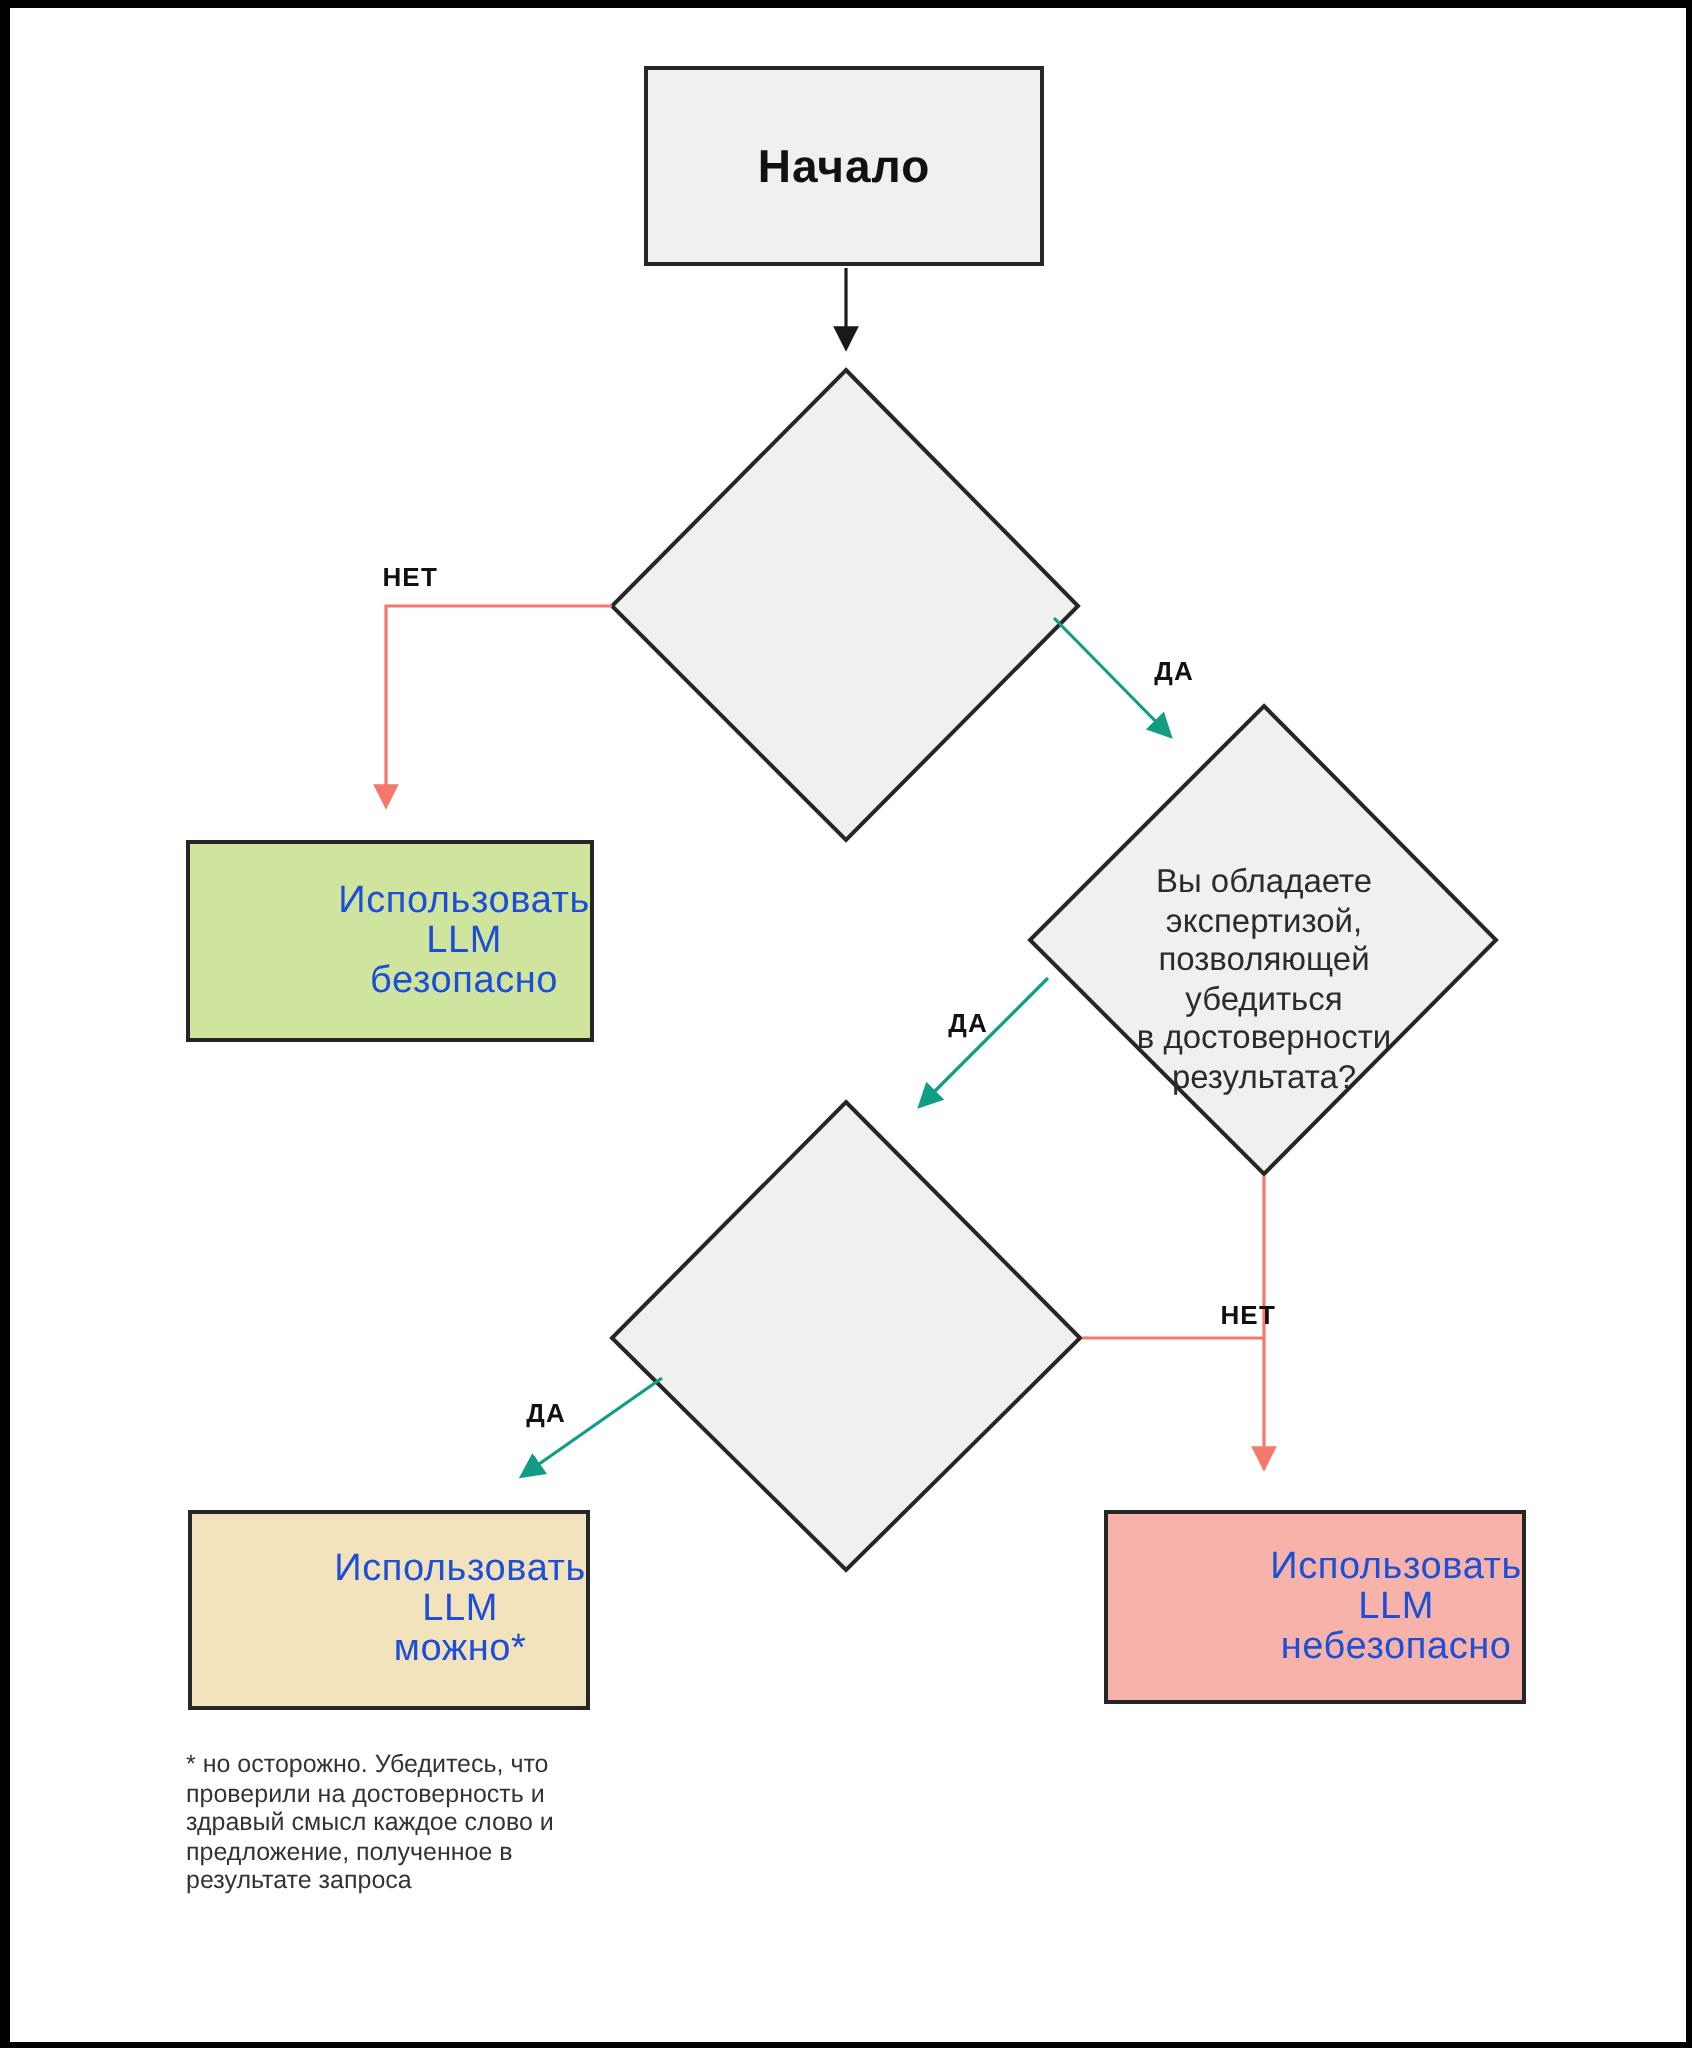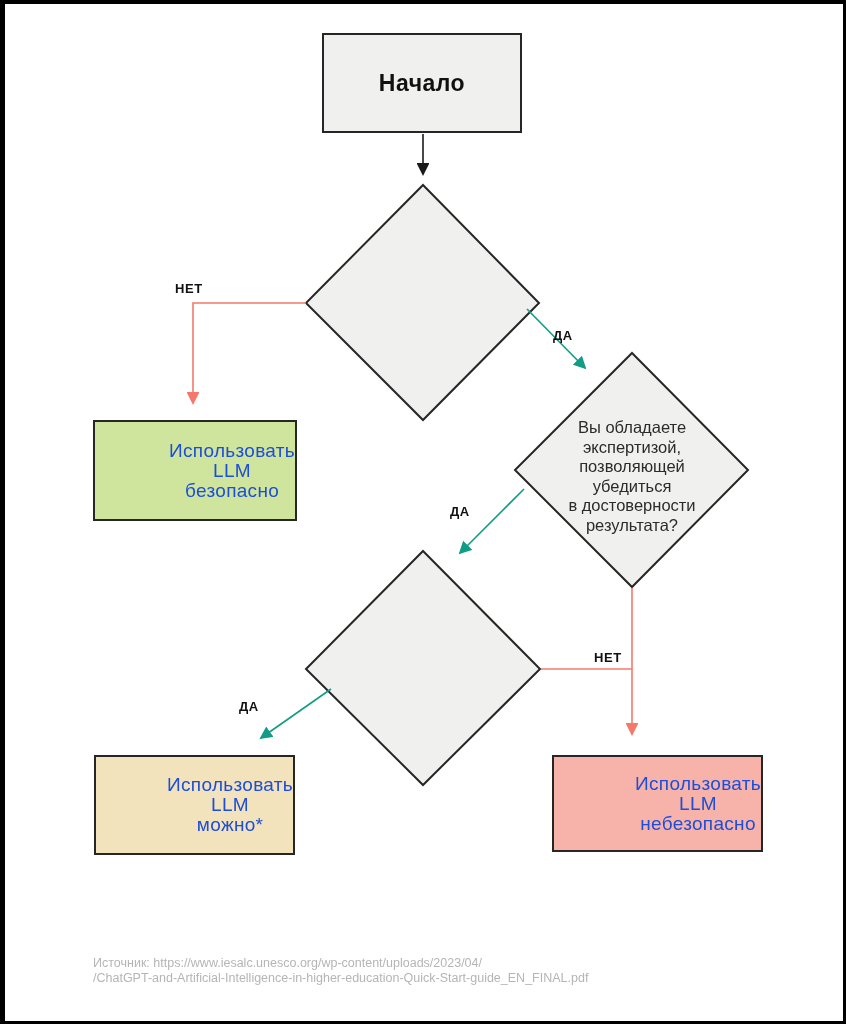--- a/index.html
+++ b/index.html
@@ -20,24 +20,24 @@
   .start-box{
     position:absolute;left:322px;top:33px;width:200px;height:100px;z-index:3;
     background:var(--node-fill);border:2px solid var(--node-border);
     display:flex;align-items:center;justify-content:center;
     font-size:23px;font-weight:bold;letter-spacing:.5px;color:#111;
   }
   .node-text{
     position:absolute;z-index:3;text-align:center;white-space:pre-line;color:var(--text);
   }
   .q1{left:303px;top:258px;width:240px;font-size:16.5px;line-height:21px;}
-  .q2{left:512px;top:418px;width:240px;font-size:16.5px;line-height:19.5px;}
+  .q2{left:512px;top:432px;width:240px;font-size:16.5px;line-height:19.5px;}
   .q3{left:303px;top:601px;width:240px;font-size:16px;line-height:17.5px;}
   .edge-label{
-    position:absolute;z-index:4;width:44px;text-align:left;
+    position:absolute;z-index:4;width:44px;text-align:right;
     font-size:13px;font-weight:bold;color:#111;letter-spacing:.6px;
   }
   .lbl-q1-no{left:175px;top:281px;}
   .lbl-q1-yes{left:553px;top:328px;}
   .lbl-q2-yes{left:450px;top:504px;}
   .lbl-q2-no{left:594px;top:650px;}
   .lbl-q3-yes{left:239px;top:699px;}
   .outcome{
     position:absolute;z-index:3;border:2px solid var(--node-border);
     display:flex;align-items:center;justify-content:flex-end;
@@ -114,15 +114,18 @@
     <span>Использовать
 LLM
 можно*</span>
   </div>
   <div class="outcome outcome-unsafe">
     <span>Использовать
 LLM
 небезопасно</span>
   </div>
 
-  <div class="source">Источник: https://www.iesalc.unesco.org/wp-content/uploads/2023/04/
-/ChatGPT-and-Artificial-Intelligence-in-higher-education-Quick-Start-guide_EN_FINAL.pdf</div>
+  <div class="footnote">* но осторожно. Убедитесь, что
+проверили на достоверность и
+здравый смысл каждое слово и
+предложение, полученное в
+результате запроса</div>
 </div>
 
 </body></html>

